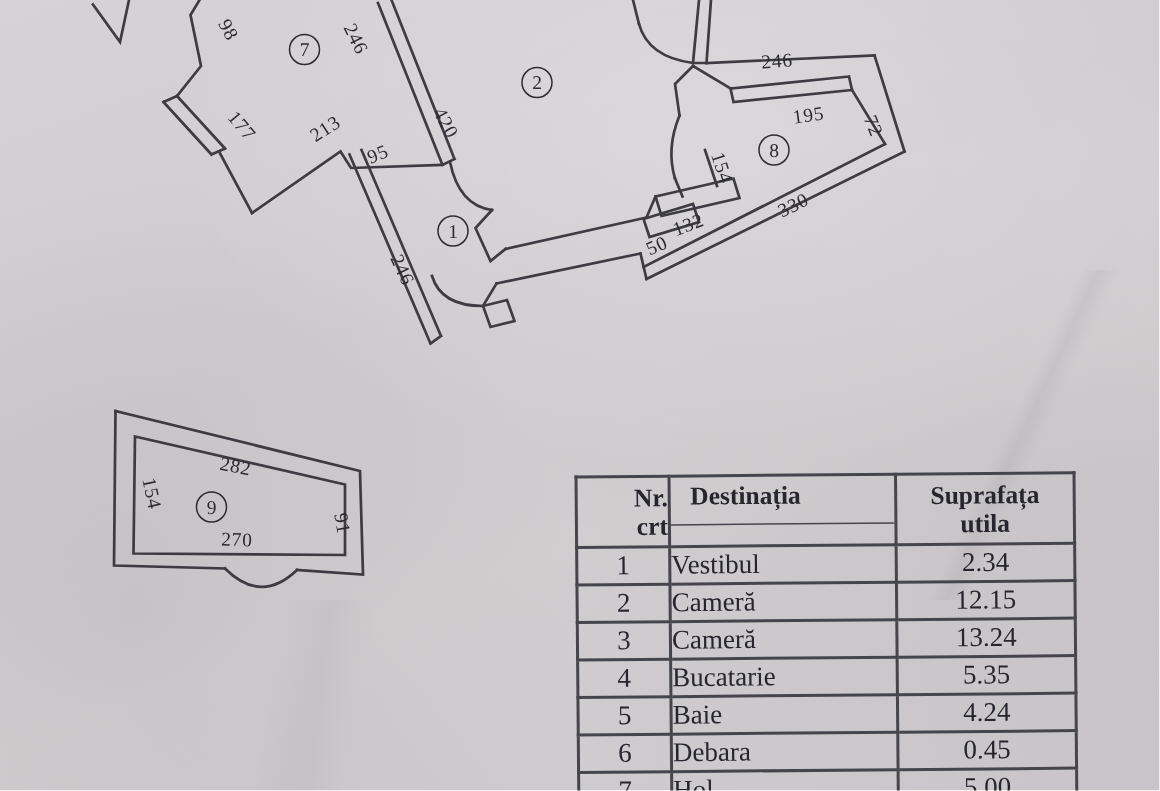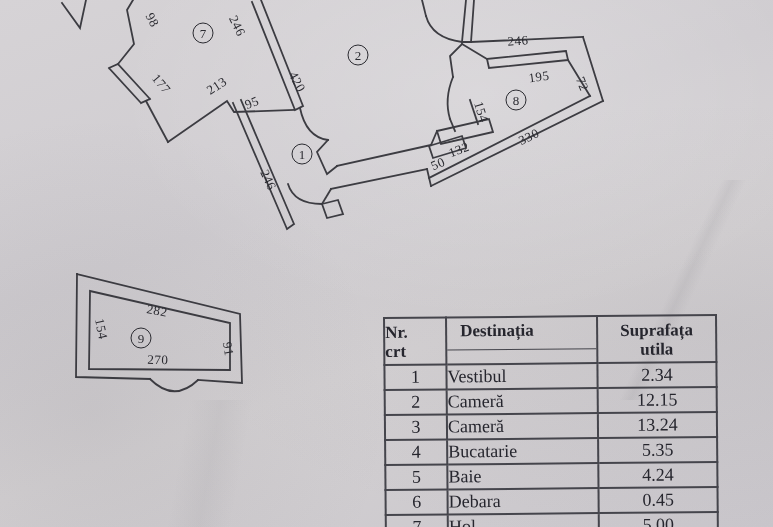--- a/index.html
+++ b/index.html
@@ -42,21 +42,21 @@
     color:#26262e;
   }
   .area-table col.c1{width:62px;}
   .area-table col.c2{width:151px;}
   .area-table col.c3{width:119px;}
   .area-table th,.area-table td{
     border:2px solid #45454c;padding:0;vertical-align:middle;
     font-family:"Liberation Serif", serif;
   }
   .area-table thead th{height:45px;font-weight:bold;font-size:17px;line-height:19px;}
-  .th-nr{text-align:left;}
+  .th-nr{text-align:right;}
   .th-dest{text-align:left;vertical-align:top;}
   .dest-top{display:block;padding:3px 0 2px 13px;border-bottom:1.6px solid #45454c;height:26px;}
   .dest-spacer{display:block;height:13px;}
   .th-supra{text-align:center;}
   .area-table tbody td{height:23px;font-size:18px;}
   .td-nr{text-align:center;}
   .td-dest{text-align:left;padding-left:13px;}
   .td-area{text-align:center;}
 </style>
 </head>

